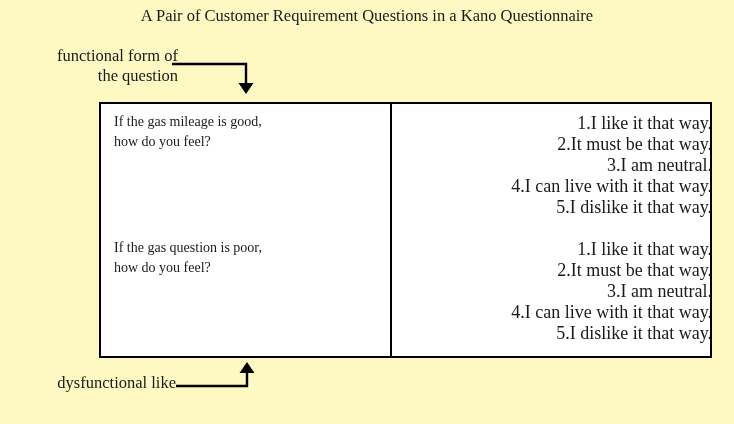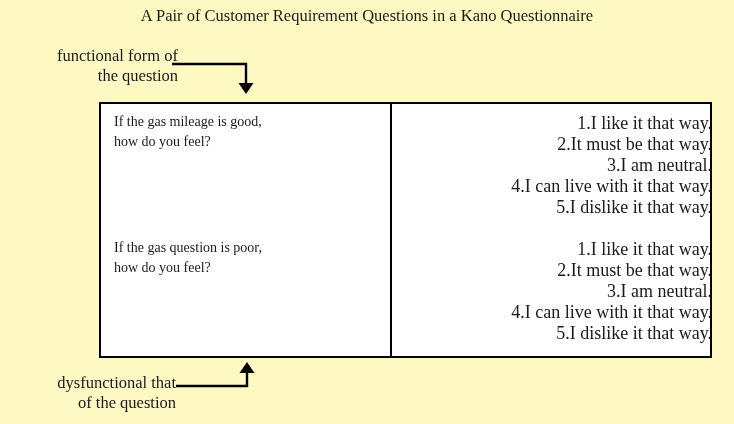--- a/index.html
+++ b/index.html
@@ -135,22 +135,21 @@
 <div id="figure">
 
   <div id="figure-title">A Pair of Customer Requirement Questions in a Kano Questionnaire</div>
 
   <div id="functional-label" class="callout-label">
     <span class="line1">functional form of</span>
     <span class="line2">the question</span>
   </div>
 
   <div id="dysfunctional-label" class="callout-label">
-    <span class="line1">dysfunctional that</span>
-    <span class="line2">of the question</span>
+    <span class="line1">dysfunctional like</span>
   </div>
 
   <svg id="leaders" viewBox="0 0 734 424" width="734" height="424">
 
     <g>
       <path d="M172 64 L246 64 L246 84" fill="none" stroke="#000000" stroke-width="2.4"></path>
       <path d="M238.5 83 L253.5 83 L246 94 Z" fill="#000000" stroke="none"></path>
     </g>
 
     <g>

